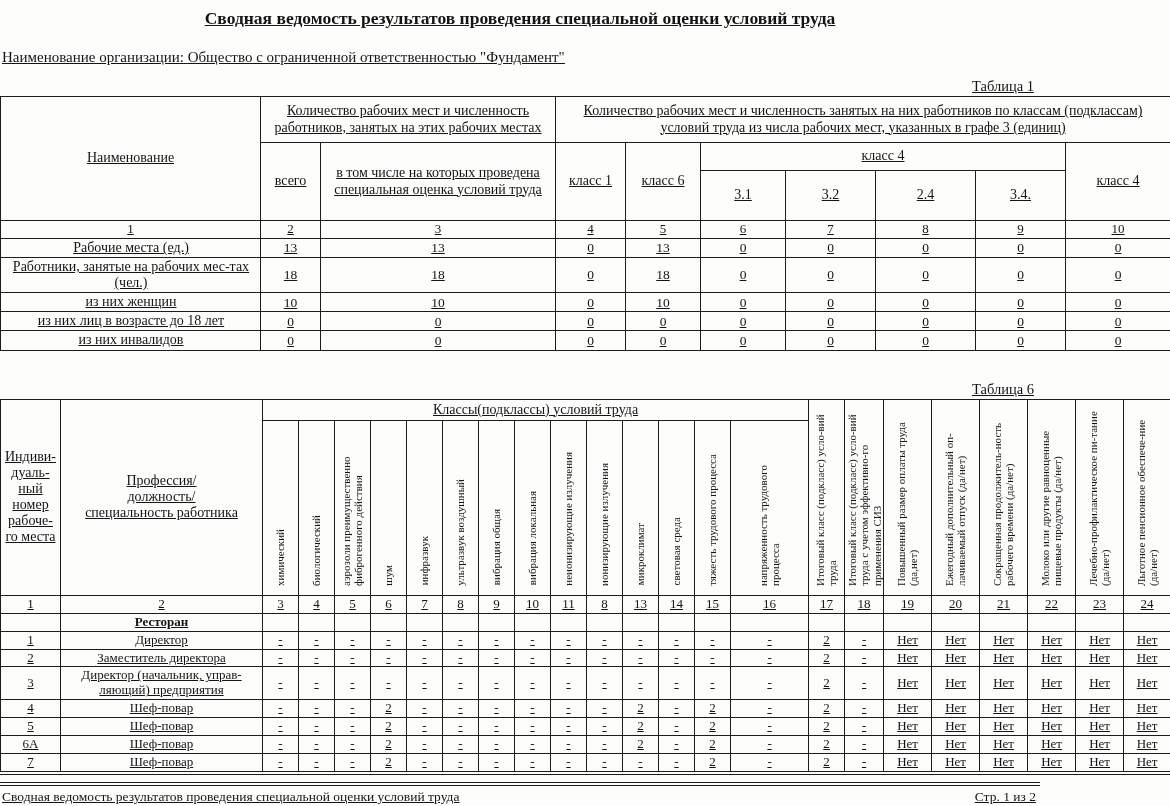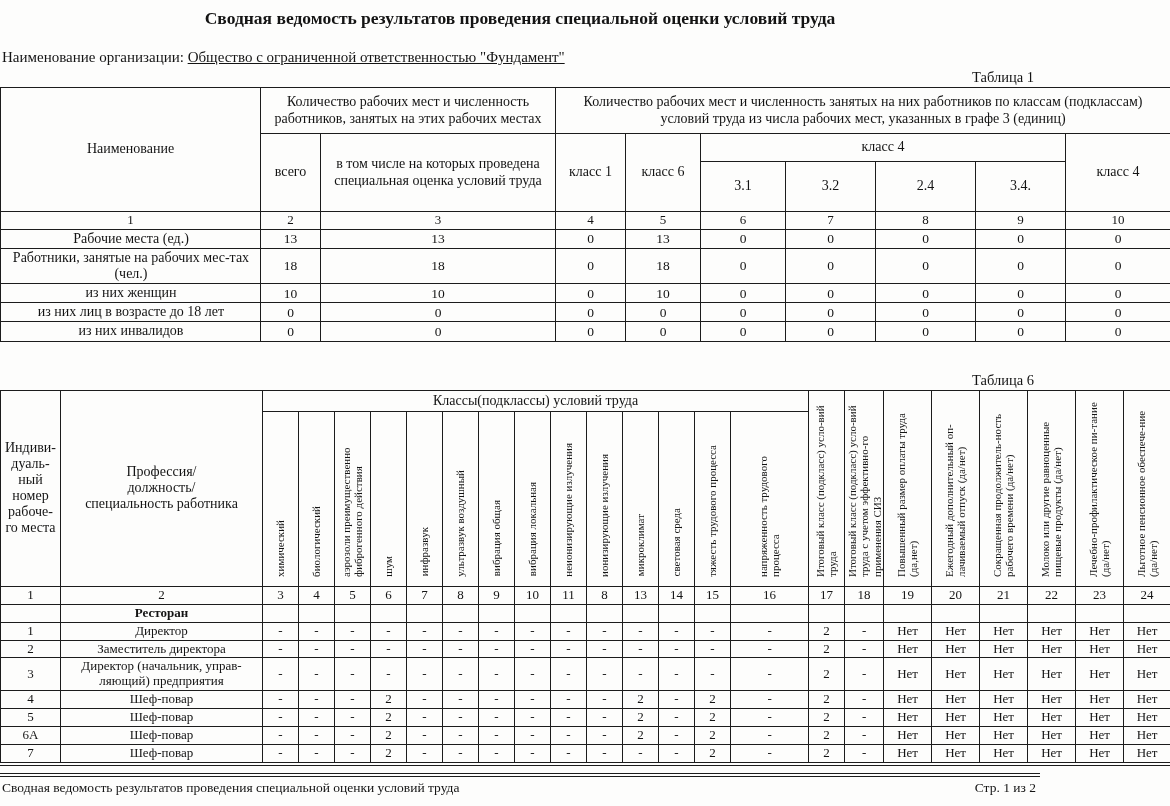--- a/index.html
+++ b/index.html
@@ -2,29 +2,29 @@
 <html><head>
 <meta charset="utf-8">
 <style>
   * { box-sizing: border-box; margin: 0; padding: 0; }
   html, body { width: 1170px; height: 806px; overflow: hidden; }
   body {
     background: #fdfdfc;
     color: #141414;
     font-family: "Liberation Serif", "DejaVu Serif", serif;
   }
-  .page { width: 1040px; height: 806px; position: relative; padding-top: 8px; }
+  .page { width: 1040px; height: 806px; position: relative; padding-top: 8px; text-decoration: underline; }
 
   .doc-title {
     text-align: center;
     font-weight: bold;
     font-size: 17.5px;
     margin-bottom: 20px;
   }
-  .org-line { font-size: 15px; padding-left: 2px; margin-bottom: 3px; }
+  .org-line { font-size: 15px; padding-left: 2px; margin-bottom: 12px; }
   .org-value { text-decoration: underline; }
   .table-caption {
     text-align: right;
     font-size: 14.5px;
     padding-right: 6px;
     margin-bottom: 1px;
   }
 
   table { border-collapse: collapse; table-layout: fixed; width: 1170px; }
   th, td {

